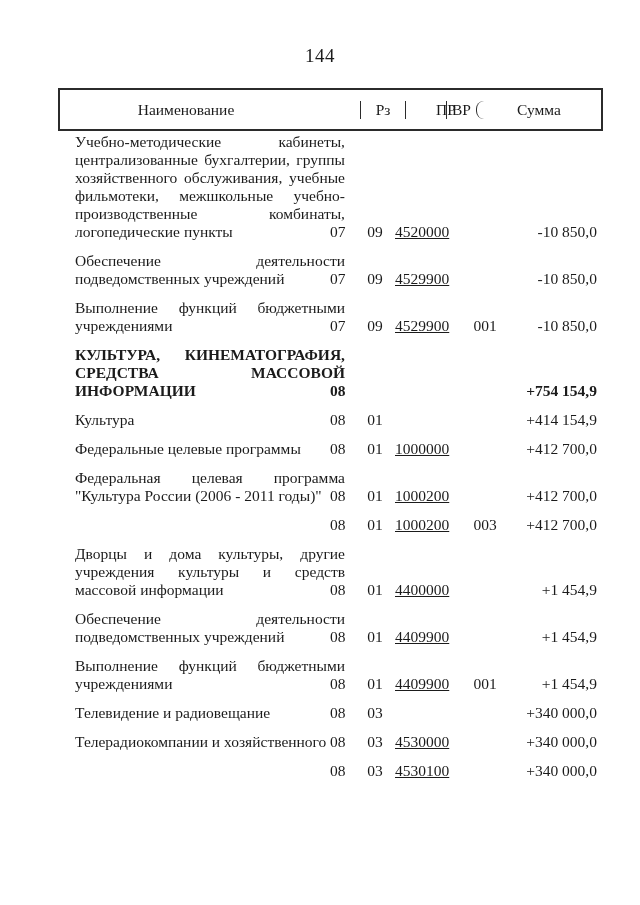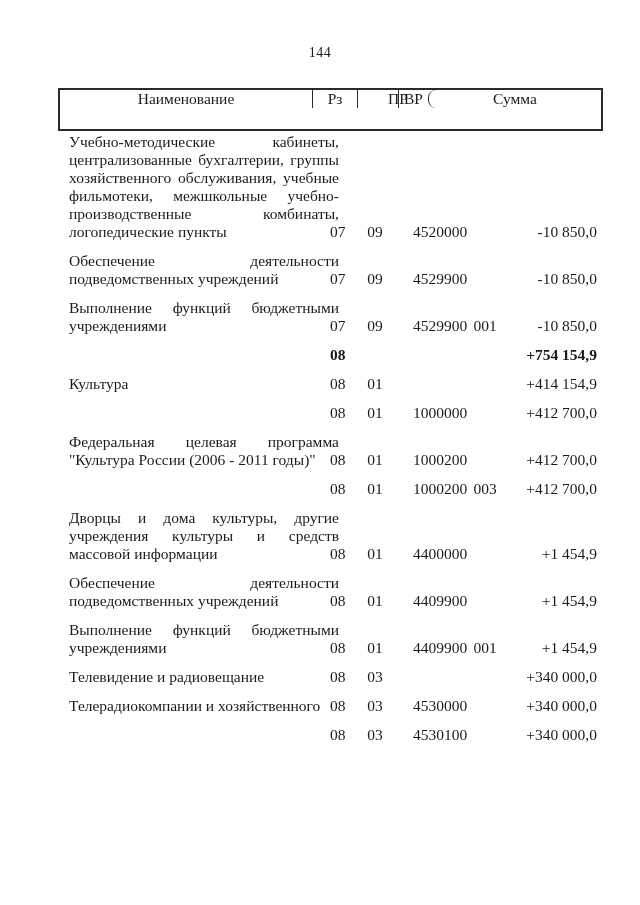--- a/index.html
+++ b/index.html
@@ -8,62 +8,62 @@
     width: 640px; height: 905px;
     font-family: "Liberation Serif", serif;
     color: #1b1b1b;
     position: relative;
     overflow: hidden;
   }
   .page { position: relative; width: 640px; height: 905px; background: #fff; }
 
   .page-number {
     position: absolute; top: 45px; left: 0; width: 640px;
-    text-align: center; font-size: 14px; letter-spacing: 0.5px;
+    text-align: center; font-size: 19px; letter-spacing: 0.5px;
   }
 
   
   .tbl-header {
     position: absolute; left: 58px; top: 88px;
     width: 545px; height: 43px;
     border: 2px solid #2b2b2b;
-    display: flex; align-items: flex-start;
+    display: flex; align-items: center;
     background: #fff;
   }
   .hcell {
     display: flex; align-items: center; justify-content: center;
     font-size: 15.5px; line-height: 18px;
     flex: 0 0 auto;
   }
   .hcell + .hcell { border-left: 1.5px solid #2b2b2b; }
   .h-name { width: 252px; }
-  .h-rz   { width: 45px; }
+  .h-rz   { width: 45px; margin-left: 48px; }
   .h-pr   { width: 30px; padding-left: 40px; }
   .h-csr  { width: 68px; }
   .h-vr   { width: 30px; }
   .h-sum  { flex: 1 1 auto; border-radius: 8px; }
 
   
   .tbl-body {
     position: absolute; left: 58px; top: 133px; width: 545px;
   }
   .row { position: relative; margin-bottom: 11px; min-height: 18px; }
   .row .name {
-    margin-left: 11px; width: 270px;
+    margin-left: 17px; width: 270px;
     font-size: 15.5px; line-height: 18px;
     text-align: justify; text-align-last: left;
   }
   .num {
     position: absolute; bottom: 0;
     font-size: 15.5px; line-height: 18px;
     white-space: nowrap;
   }
   .c-rz  { left: 272px; width: 28px; text-align: left; }
   .c-pr  { left: 303px; width: 28px; text-align: center; }
-  .c-csr { left: 351px; width: 62px; text-align: center; }
+  .c-csr { left: 337px; width: 62px; text-align: left; text-decoration: underline; }
   .c-vr  { left: 413px; width: 28px; text-align: center; }
   .c-sum { right: 6px;  width: 120px; text-align: right; }
   .row.bold .name, .row.bold .num { font-weight: bold; }
 </style>
 </head>
 <body>
 
 <div class="page">
 
   <div class="page-number">144</div>
@@ -95,35 +95,37 @@
     </div>
       <div class="row">
       <div class="name">Выполнение функций бюджетными учреждениями</div>
       <span class="num c-rz">07</span>
       <span class="num c-pr">09</span>
       <span class="num c-csr">4529900</span>
       <span class="num c-vr">001</span>
       <span class="num c-sum">-10 850,0</span>
     </div>
       <div class="row bold">
+      <div class="name">КУЛЬТУРА, КИНЕМАТОГРАФИЯ, СРЕДСТВА МАССОВОЙ ИНФОРМАЦИИ</div>
       <span class="num c-rz">08</span>
       <span class="num c-pr"></span>
       <span class="num c-csr"></span>
       <span class="num c-vr"></span>
       <span class="num c-sum">+754 154,9</span>
     </div>
       <div class="row">
       <div class="name">Культура</div>
       <span class="num c-rz">08</span>
       <span class="num c-pr">01</span>
       <span class="num c-csr"></span>
       <span class="num c-vr"></span>
       <span class="num c-sum">+414 154,9</span>
     </div>
       <div class="row">
+      <div class="name">Федеральные целевые программы</div>
       <span class="num c-rz">08</span>
       <span class="num c-pr">01</span>
       <span class="num c-csr">1000000</span>
       <span class="num c-vr"></span>
       <span class="num c-sum">+412 700,0</span>
     </div>
       <div class="row">
       <div class="name">Федеральная целевая программа "Культура России (2006 - 2011 годы)"</div>
       <span class="num c-rz">08</span>
       <span class="num c-pr">01</span>

